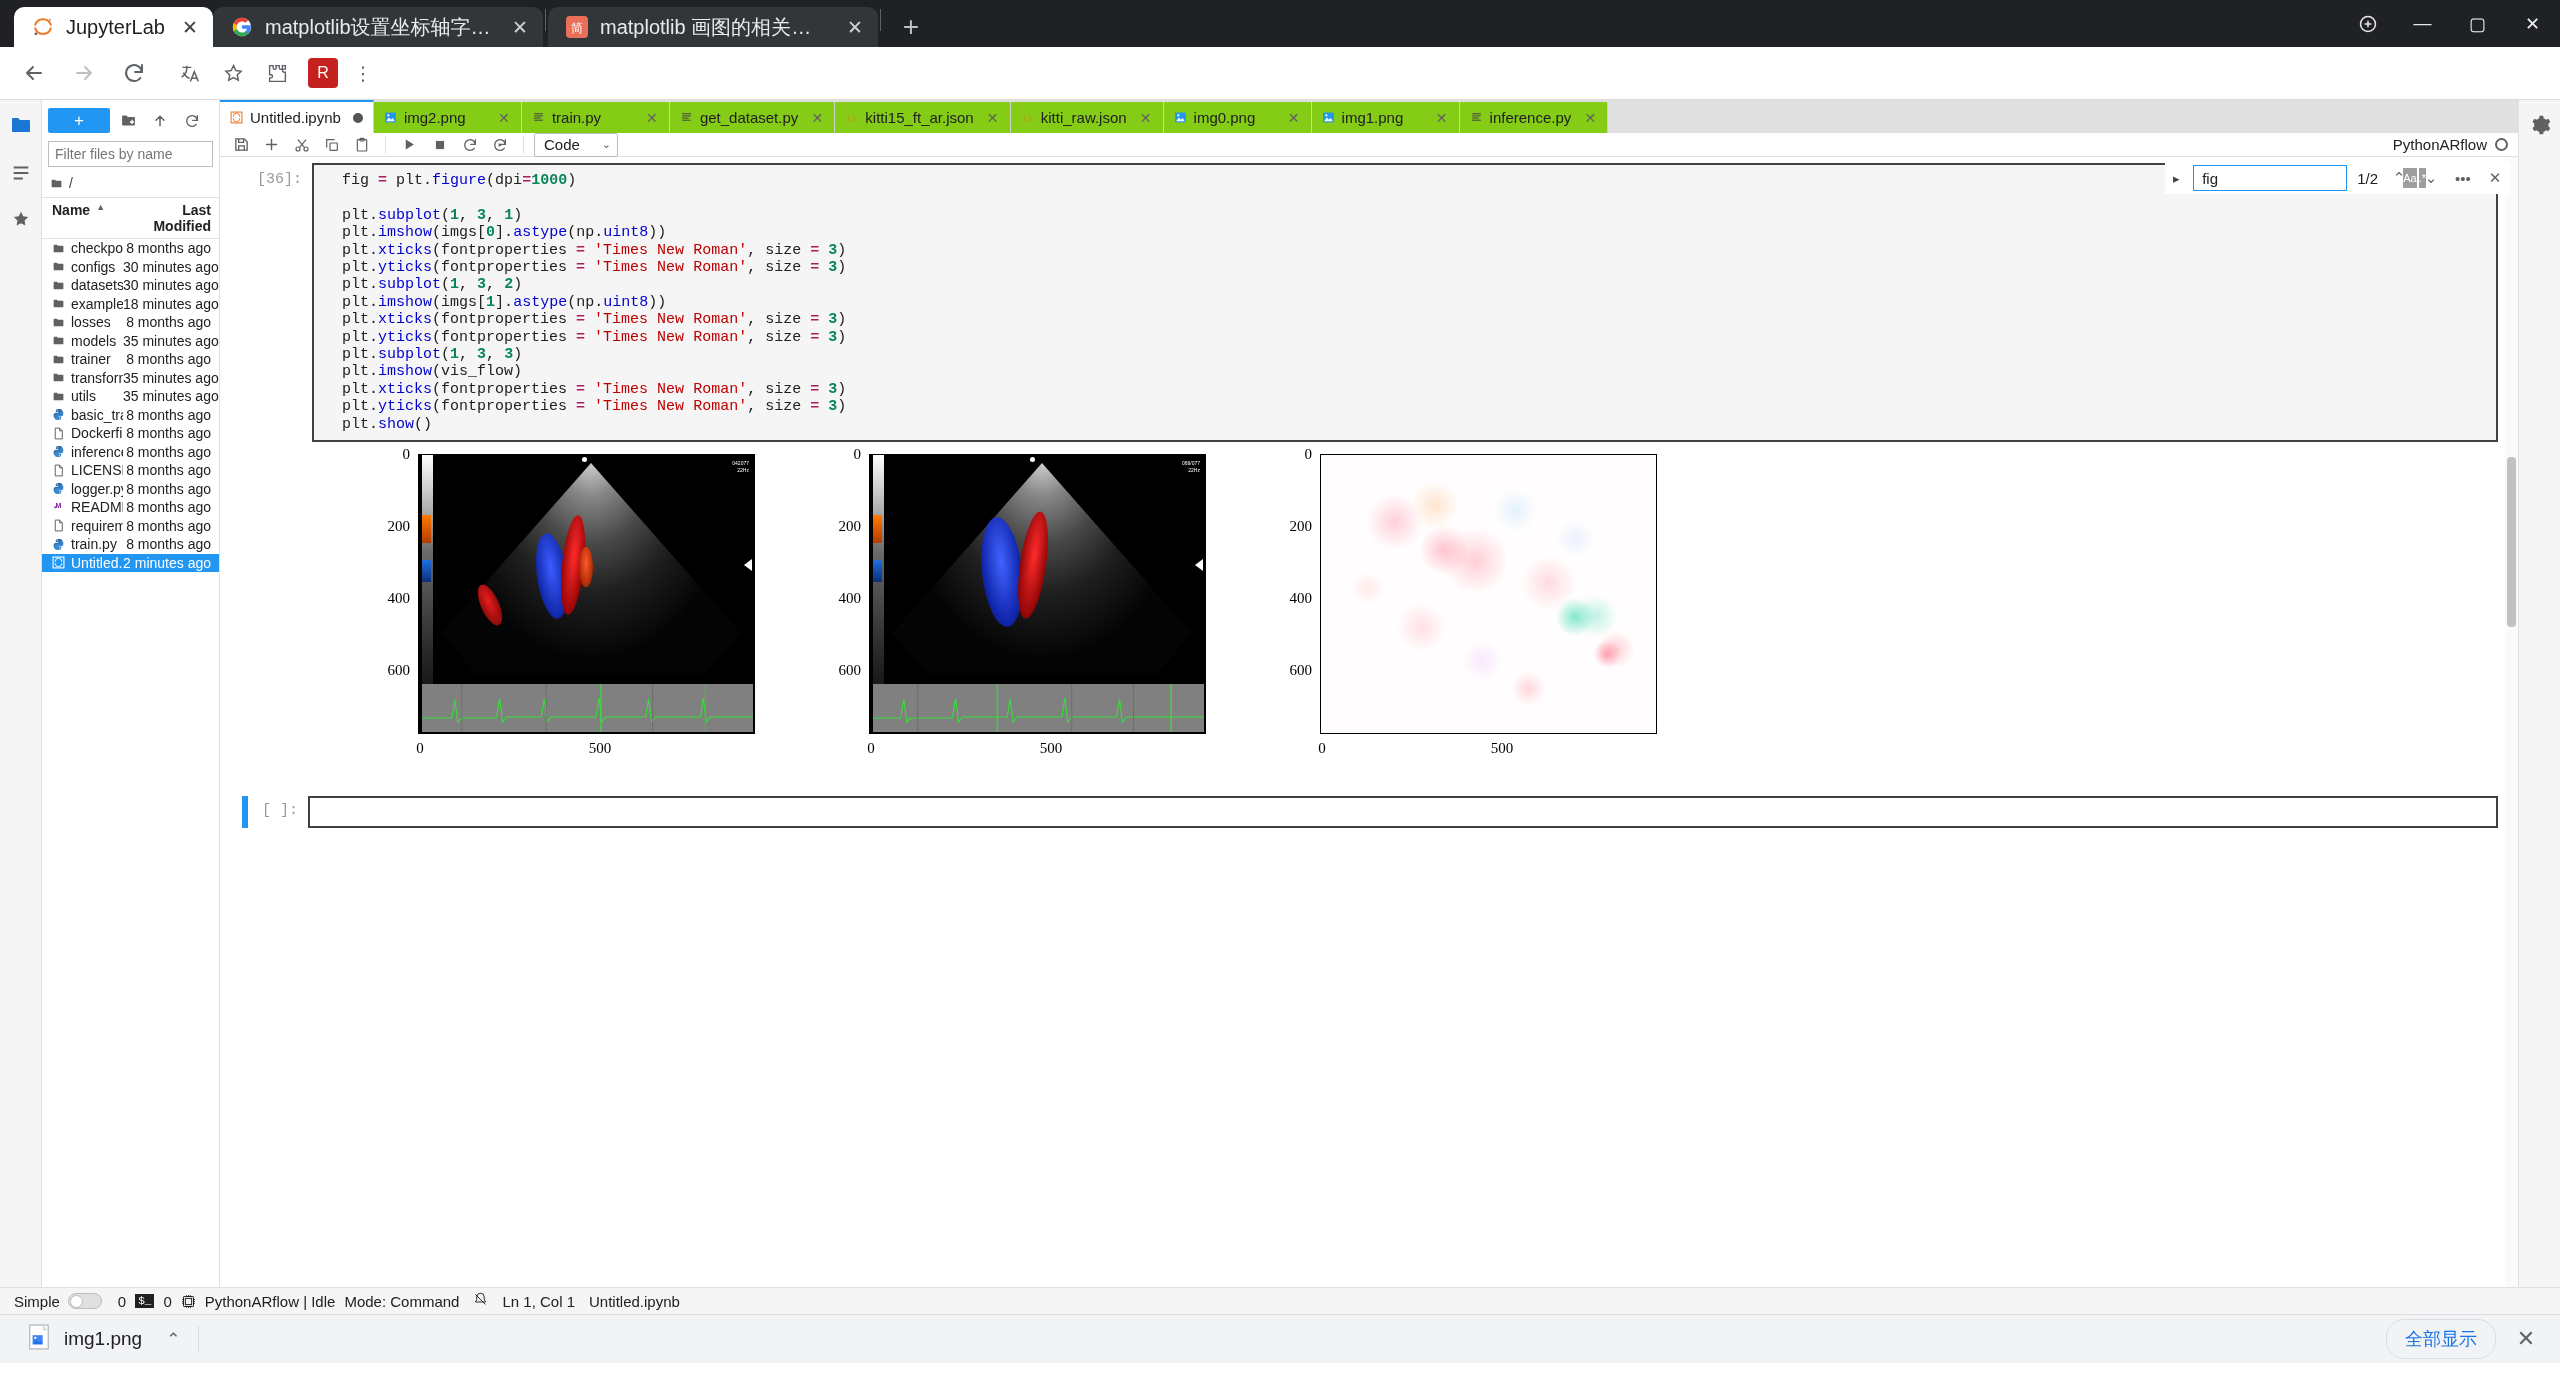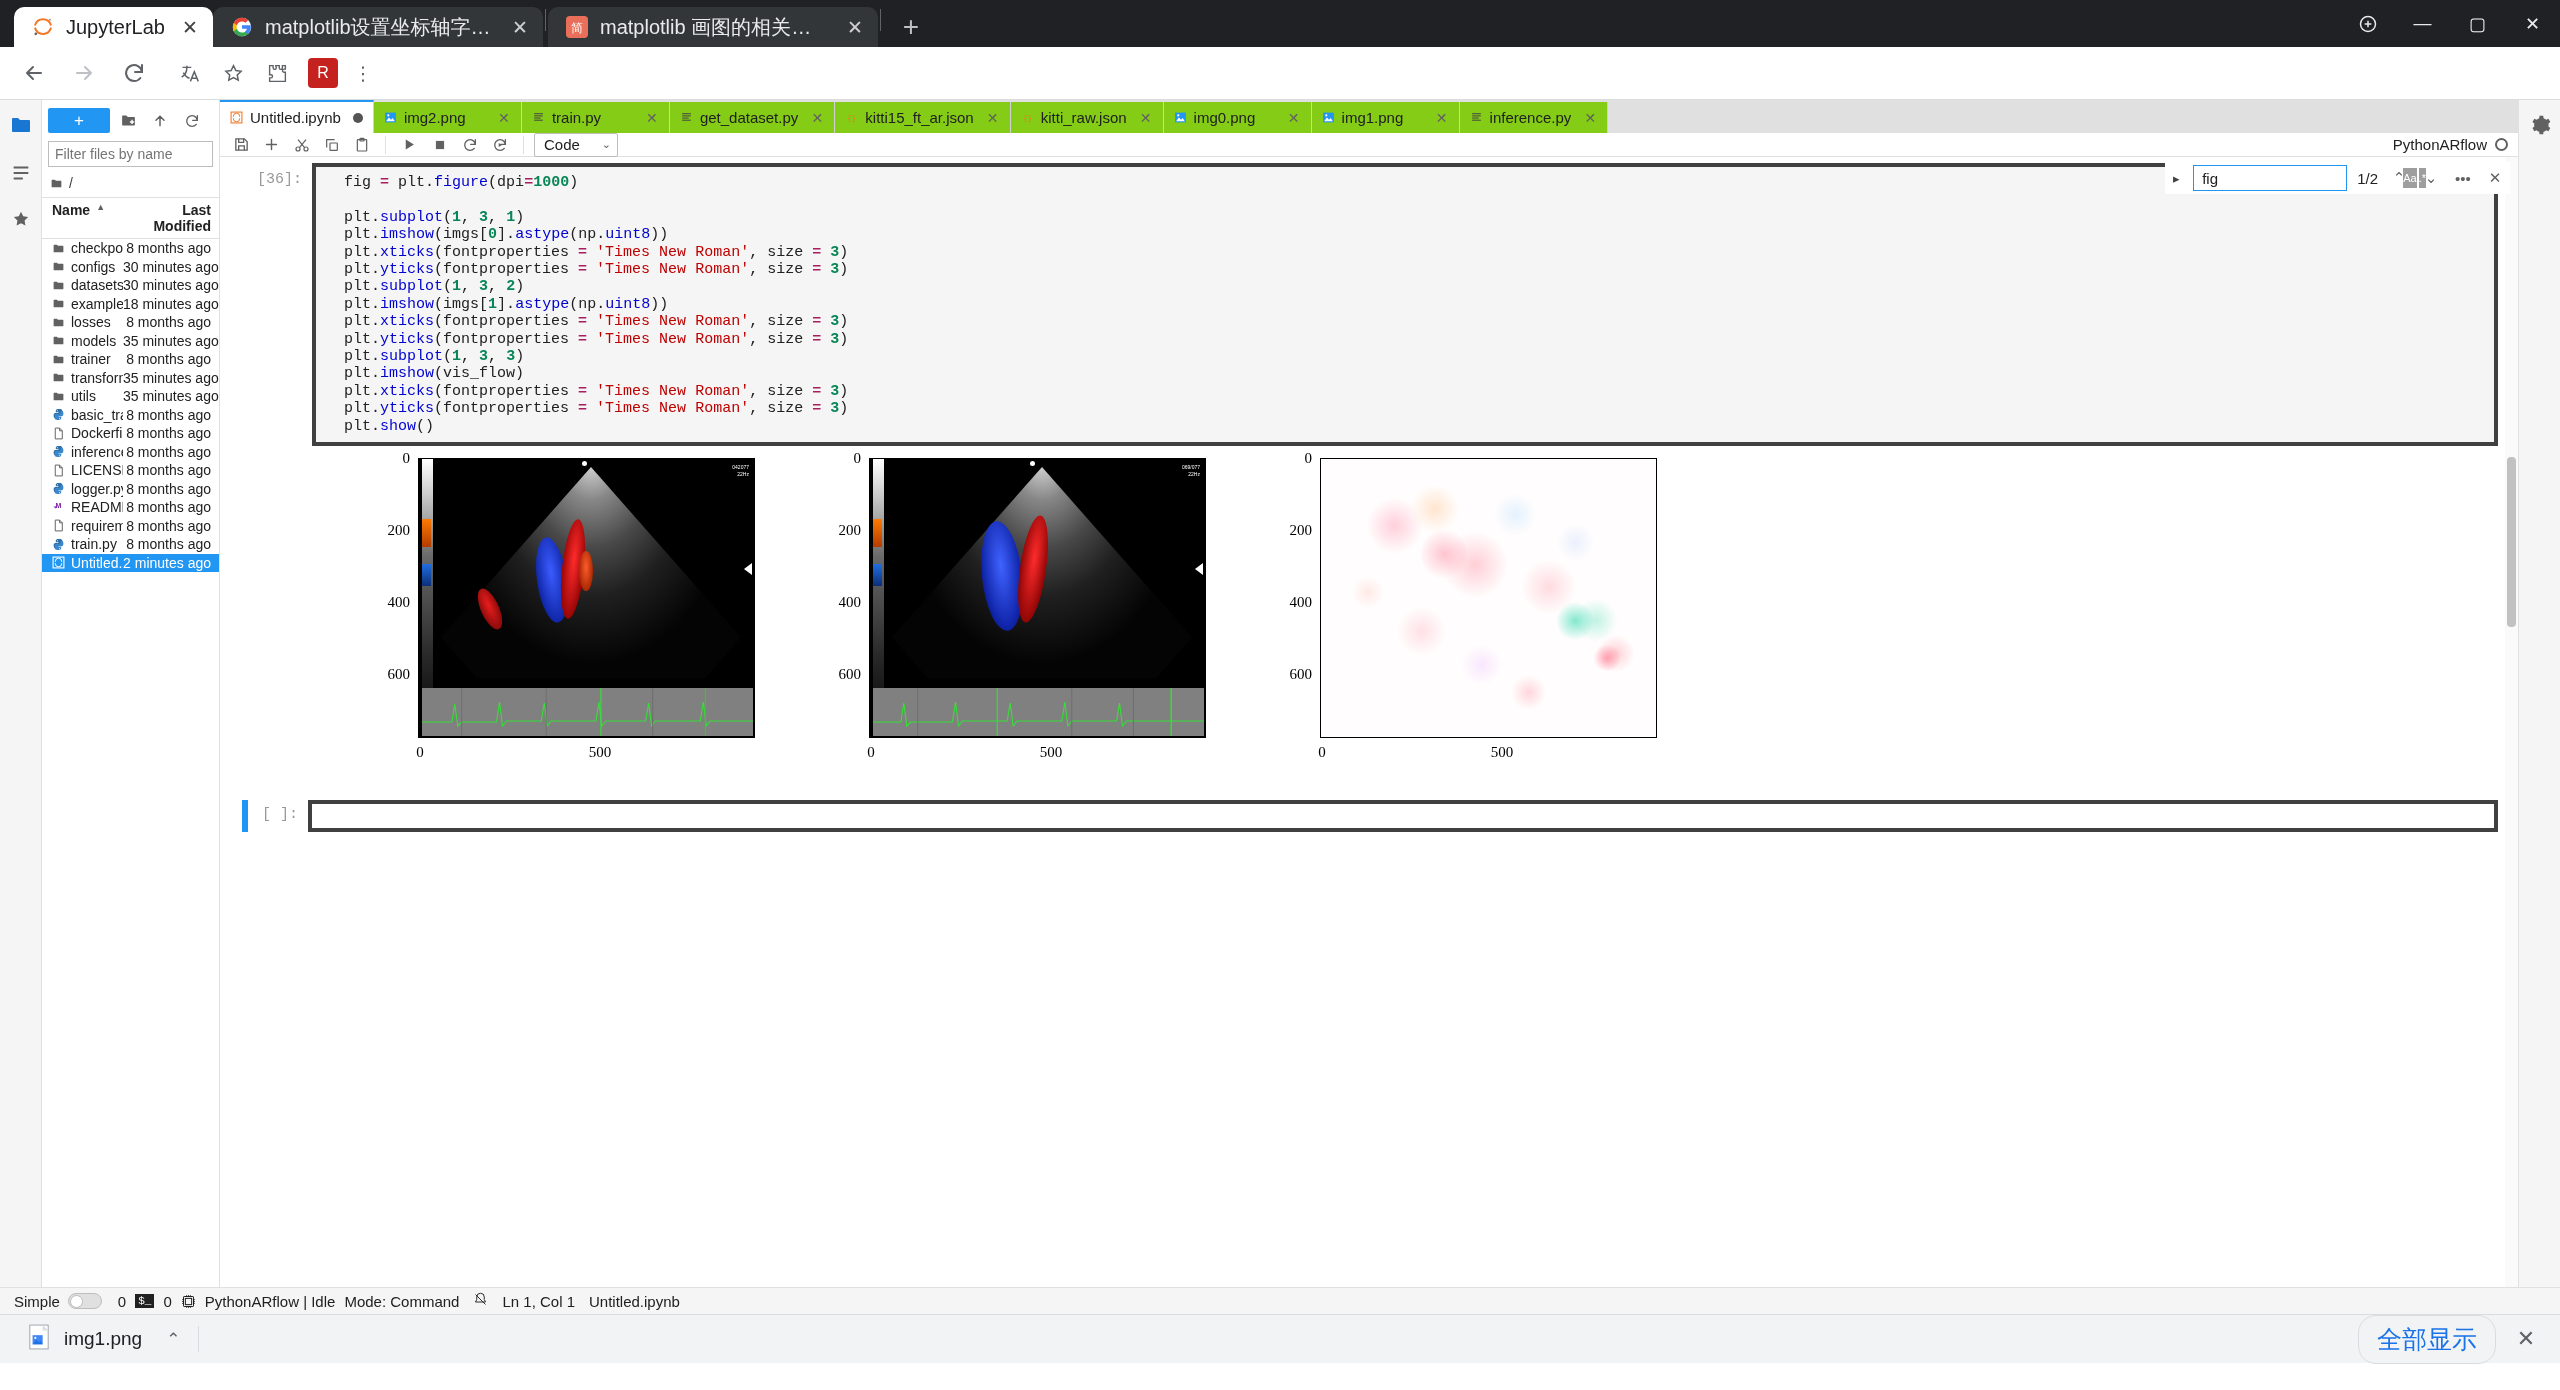--- a/index.html
+++ b/index.html
@@ -174,21 +174,21 @@
   .nb-scroll { flex: 1; overflow: hidden; position: relative; background: #fff; }
   .nb-inner { padding: 6px 0 0 0; }
 
   .cell { display: flex; padding: 0 0 0 0; margin-bottom: 4px; }
   .cell-prompt {
     width: 83px; text-align: right; padding-right: 10px; padding-top: 8px;
     font-family: "Liberation Mono", monospace; font-size: 15px; color: #307fc1;
   }
   .cell-prompt.dim { color: #999; }
   .cell-input {
-    flex: 1; background: #f5f5f5; border: 4px solid #404040;
+    flex: 1; background: #f5f5f5; border: 2px solid #404040;
     margin-right: 20px; position: relative;
   }
   .cell-bar { width: 5px; background: #2196f3; margin-right: 4px; }
   .cell-bar.hidden { background: transparent; }
   pre.code {
     font-family: "Liberation Mono", monospace; font-size: 15px; line-height: 17.4px;
     padding: 7px 0 7px 28px; color: #212121; white-space: pre; margin: 0;
   }
   .k-fn { color: #0000cf; }
   .k-num { color: #098658; font-weight: bold; }
@@ -261,21 +261,21 @@
     display: flex; align-items: center; padding: 0 16px;
   }
   .dl-item {
     display: flex; align-items: center; gap: 14px; padding: 0 12px; height: 36px;
     font-size: 19px; color: #202124;
   }
   .dl-chevron { margin-left: 10px; color: #5f6368; font-size: 17px; }
   .dl-sep { width: 1px; height: 26px; background: #dadce0; margin-left: 6px; }
   .dl-showall {
     margin-left: auto; border: 1px solid #dadce0; border-radius: 18px;
-    padding: 7px 18px; font-size: 25px; color: #1a73e8; background: #f1f3f4;
+    padding: 7px 18px; font-size: 18px; color: #1a73e8; background: #f1f3f4;
   }
   .dl-close { width: 36px; display: flex; align-items: center; justify-content: center; color: #5f6368; font-size: 22px; margin-left: 12px; }
 
   
   .vscroll {
     position: absolute; right: 0; top: 0; width: 13px; height: 100%;
     background: #fafafa;
   }
   .vscroll .thumb { position: absolute; left: 2px; width: 9px; background: #c1c1c1; border-radius: 4px; }
 </style>

